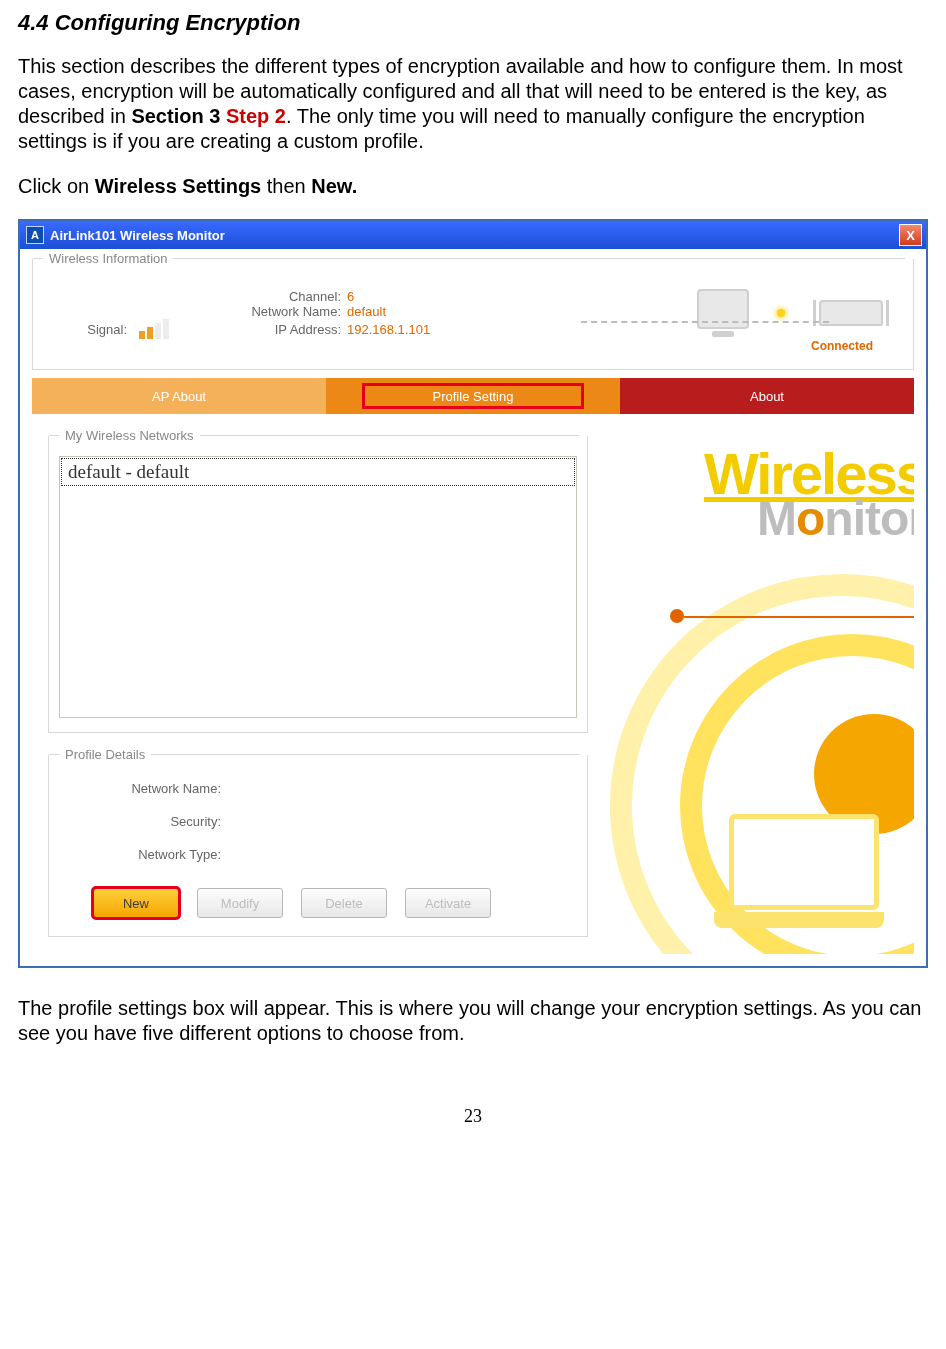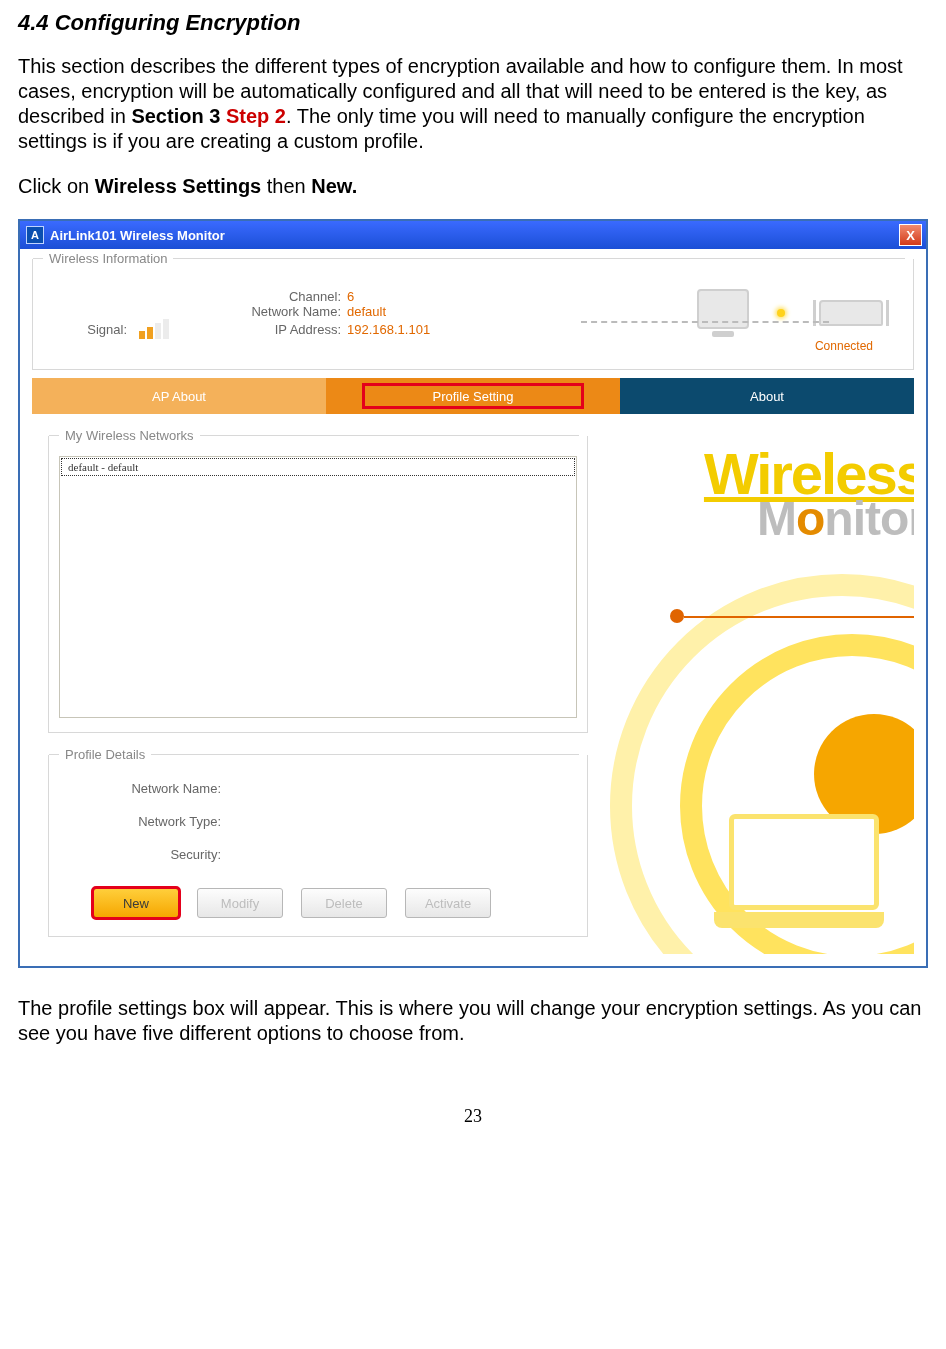--- a/index.html
+++ b/index.html
@@ -136,21 +136,21 @@
   }
   .tabbar .tab {
     flex:1; display:flex; align-items:center; justify-content:center;
     color:#fff; font-size:13px;
   }
   .tab-ap { background:#f4b15a; }
   .tab-profile { background:#ec8916; position:relative; }
   .tab-profile .hl {
     position:absolute; top:5px; bottom:5px; left:36px; right:36px; border:3px solid #e4001b;
   }
-  .tab-about { background:#0c4a6e; }
+  .tab-about { background:#b91c1c; }
   
   .lower {
     display:flex; margin: 0 12px 12px 12px; padding-left: 16px;
   }
   .left-col { flex: 0 0 540px; }
   .right-col { flex:1; position:relative; min-height: 540px; overflow:hidden; background:#fff;}
   
   .grp2 {
     margin: 22px 0 10px 0;
     border: 1px solid #d8d8d8;
@@ -163,21 +163,21 @@
     border:1px solid #c7c5b8;
     height:260px;
     padding:0;
     background:#fff;
   }
   .listbox .list-item {
     border:1px dotted #333;
     margin:1px;
     padding:2px 6px;
     font-family: Tahoma;
-    font-size:11px;
+    font-size:19px;
     color:#333;
   }
   .detail-row{
     display:grid; grid-template-columns: 170px 1fr;
     margin: 6px 0 18px 0;
   }
   .detail-row .k{text-align:right; color:#666; padding-right:8px;}
   .btn-row{display:flex; gap:18px; padding: 8px 0 4px 34px;}
   .btn3d{
     width:84px; height:28px; border:1px solid #b7b7b7; border-radius:3px;
@@ -262,21 +262,21 @@
                   <span></span>
                   <span></span>
                   <span></span>
                   <span></span>
                 </span>
             </div>
             <div class="winfo-key">IP Address:</div>
             <div class="winfo-val">192.168.1.101</div>
           </div>
         </div>
-        <div style="flex:1;">
+        <div style="flex:1;font-weight:bold;">
           <div class="devices">
             <div class="monitor">
               <div class="monitor-screen"></div>
                 <div class="monitor-base"></div>
             </div>
             <div class="sun"></div>
             <div style="display:flex; align-items:flex-end; gap:3px;">
               <span class="antenna"></span>
               <span class="router-body"></span>
               <span class="antenna"></span>
@@ -309,25 +309,25 @@
         </div>
         <div class="grp2">
           <div class="grp-label">
               <span class="lbl-text">Profile Details</span>
             </div>
           <div class="detail-row">
               <div class="k">Network Name:</div>
               <div></div>
             </div>
           <div class="detail-row">
+              <div class="k">Security:</div>
+              <div></div>
+            </div>
+          <div class="detail-row">
               <div class="k">Network Type:</div>
-              <div></div>
-            </div>
-          <div class="detail-row">
-              <div class="k">Security:</div>
               <div></div>
             </div>
           <div class="btn-row">
             <div class="btn3d orange hl-red">New</div>
             <div class="btn3d">Modify</div>
             <div class="btn3d">Delete</div>
             <div class="btn3d">Activate</div>
           </div>
         </div>
       </div>

